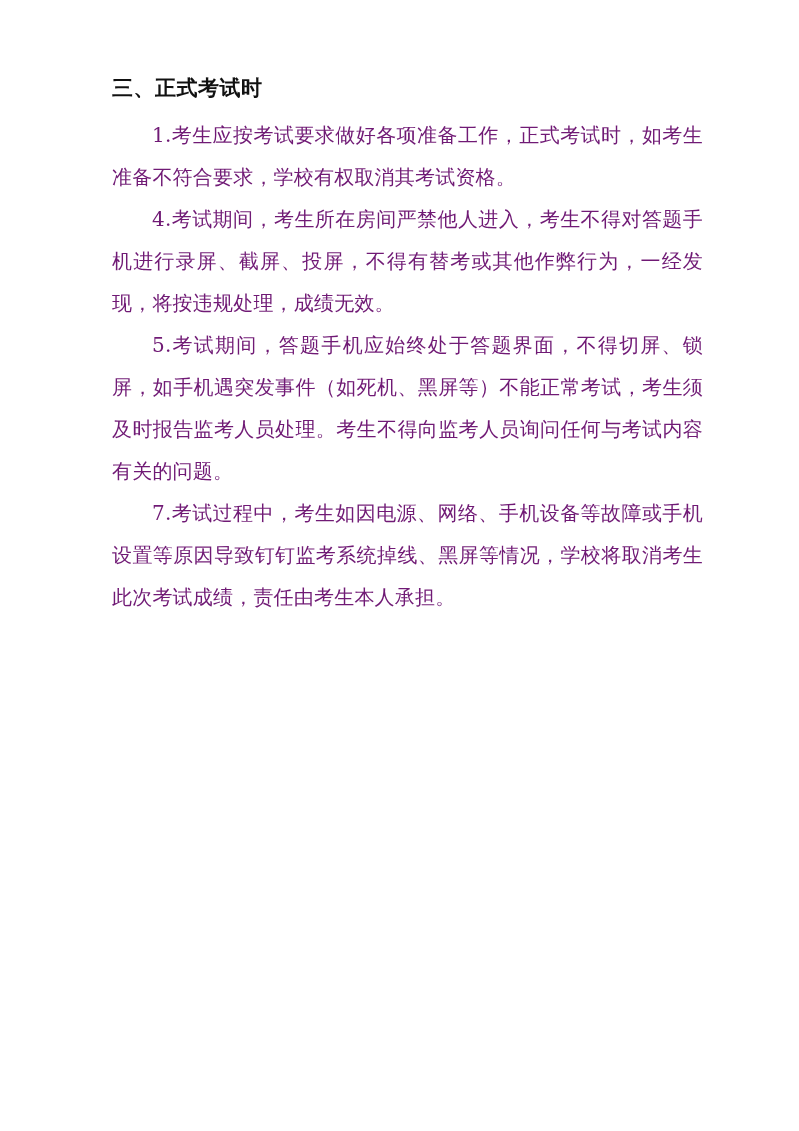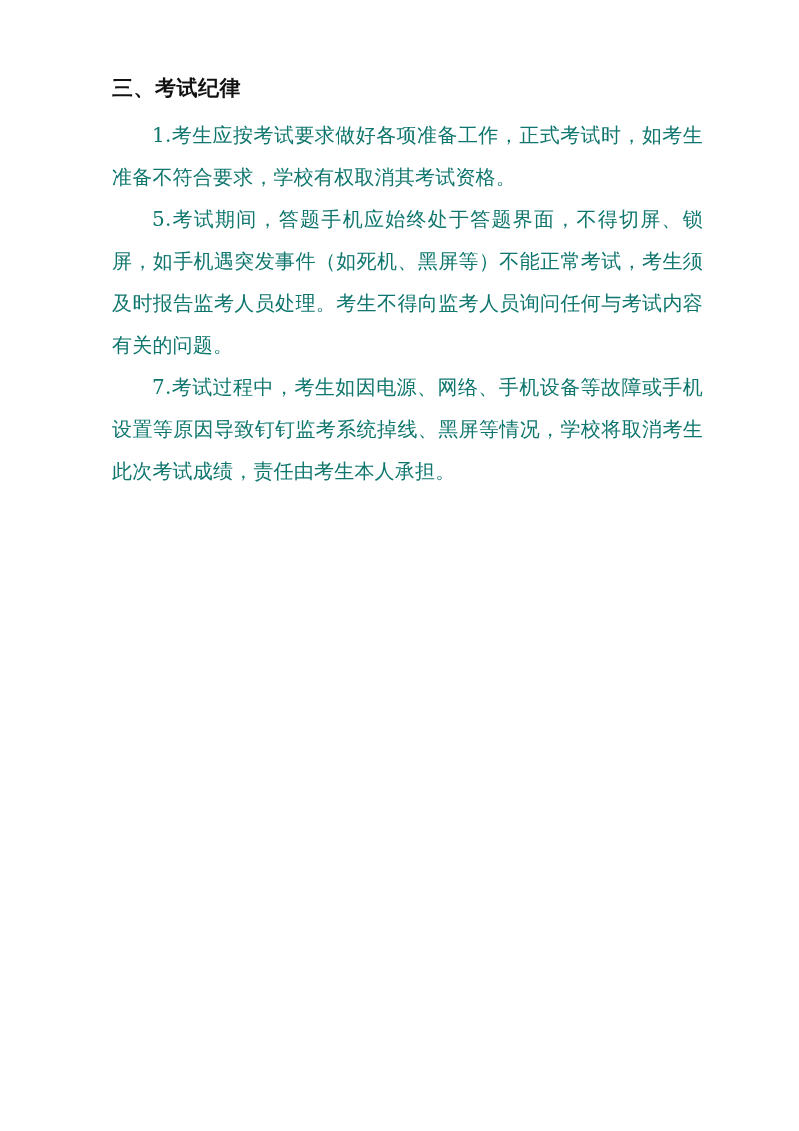--- a/index.html
+++ b/index.html
@@ -31,30 +31,31 @@
     color: #111111;
   }
   .para {
     font-size: 20px;
     line-height: 42px;
     margin: 0;
     text-indent: 2em;
     text-align: justify;
     text-justify: inter-ideograph;
     letter-spacing: 0.2px;
-    color: #0f766e;
+    color: #701a75;
   }
   .para + .para {
     margin-top: 0;
   }
 </style>
 </head>
 <body>
 
 <div class="page">
 
-  <h1 class="doc-heading">三、考试纪律</h1>
+  <h1 class="doc-heading">三、正式考试时</h1>
 
   <p class="para">1.考生应按考试要求做好各项准备工作，正式考试时，如考生准备不符合要求，学校有权取消其考试资格。</p>
+  <p class="para">4.考试期间，考生所在房间严禁他人进入，考生不得对答题手机进行录屏、截屏、投屏，不得有替考或其他作弊行为，一经发现，将按违规处理，成绩无效。</p>
   <p class="para">5.考试期间，答题手机应始终处于答题界面，不得切屏、锁屏，如手机遇突发事件（如死机、黑屏等）不能正常考试，考生须及时报告监考人员处理。考生不得向监考人员询问任何与考试内容有关的问题。</p>
   <p class="para">7.考试过程中，考生如因电源、网络、手机设备等故障或手机设置等原因导致钉钉监考系统掉线、黑屏等情况，学校将取消考生此次考试成绩，责任由考生本人承担。</p>
 
 </div>
 
 </body></html>

